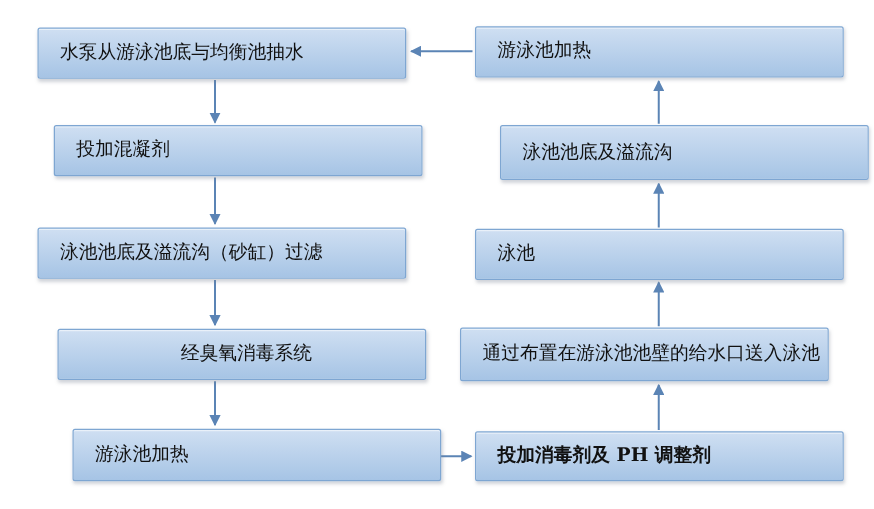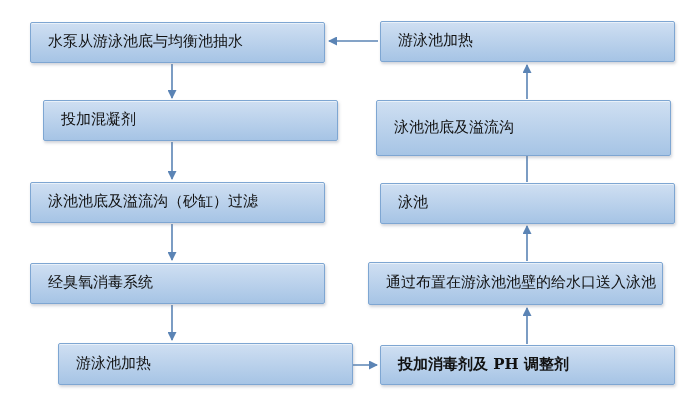--- a/index.html
+++ b/index.html
@@ -48,24 +48,24 @@
     display: flex;
     align-items: center;
     padding: 0 10px 2px 17px;
     font-size: 15px;
     color: var(--text);
     white-space: nowrap;
   }
   .pos-l0 { left: 30px;  top: 22px;  height: 41px; }
   .pos-l1 { left: 30px;  top: 100px; height: 41px; margin-left: 13px; }
   .pos-l2 { left: 30px;  top: 182px; height: 41px; }
-  .pos-l3 { left: 30px;  top: 263px; height: 41px; }
+  .pos-l3 { left: 46px;  top: 263px; height: 41px; justify-content: center; }
   .pos-l4 { left: 30px;  top: 343px; height: 42px; margin-left: 28px; }
   .pos-r0 { left: 380px; top: 21px;  height: 41px; }
-  .pos-r1 { left: 376px; top: 100px; height: 56px; }
+  .pos-r1 { left: 400px; top: 100px; height: 44px; }
   .pos-r2 { left: 380px; top: 183px; height: 41px; }
   .pos-r3 { left: 368px; top: 262px; height: 43px; }
   .pos-r4 { left: 380px; top: 345px; height: 40px; font-weight: bold; }
 </style>
 </head>
 <body>
 
 <div class="canvas">
 
   <svg class="connectors" viewBox="0 0 699 407" xmlns="http://www.w3.org/2000/svg">

